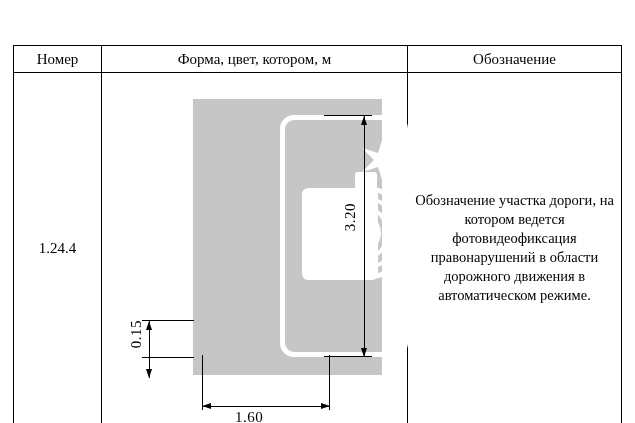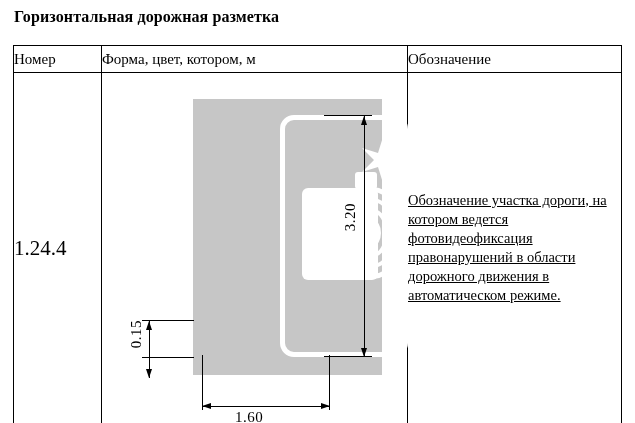--- a/index.html
+++ b/index.html
@@ -36,47 +36,46 @@
     width: 608px;
     border-collapse: collapse;
     table-layout: fixed;
   }
   table.marking-table td,
   table.marking-table th {
     border: 1px solid #000000;
     padding: 0;
     margin: 12px;
     vertical-align: middle;
-    text-align: left;
+    text-align: center;
     font-weight: normal;
   }
   th.col-head {
     height: 26px;
     font-family: "Liberation Serif", serif;
     font-size: 15px;
   }
   .c1 { width: 88px; }
   .c2 { width: 306px; }
   .c3 { width: 214px; }
 
   td.cell-number {
-    font-size: 21px;
+    font-size: 15px;
     height: 350px;
   }
   td.cell-figure {
     position: relative;
     height: 350px;
     padding: 0;
   }
   td.cell-purpose {
     font-size: 14.5px;
     line-height: 1.32;
     padding: 0 10px;
     vertical-align: middle;
-    text-decoration: underline;
   }
   td.cell-purpose .purpose-text {
     display: block;
   }
 
   
   .figure-wrap {
     position: relative;
     width: 306px;
     height: 350px;
@@ -240,21 +239,20 @@
     border-top: 3.5px solid transparent;
     border-bottom: 3.5px solid transparent;
     border-left: 9px solid #000000;
   }
 </style>
 </head>
 <body>
 
 <div class="page">
 
-  <div class="doc-title">Горизонтальная дорожная разметка</div>
 
   <table class="marking-table">
     <colgroup>
       <col class="c1">
       <col class="c2">
       <col class="c3">
     </colgroup>
     <thead>
       <tr>
         <th class="col-head">Номер</th>

